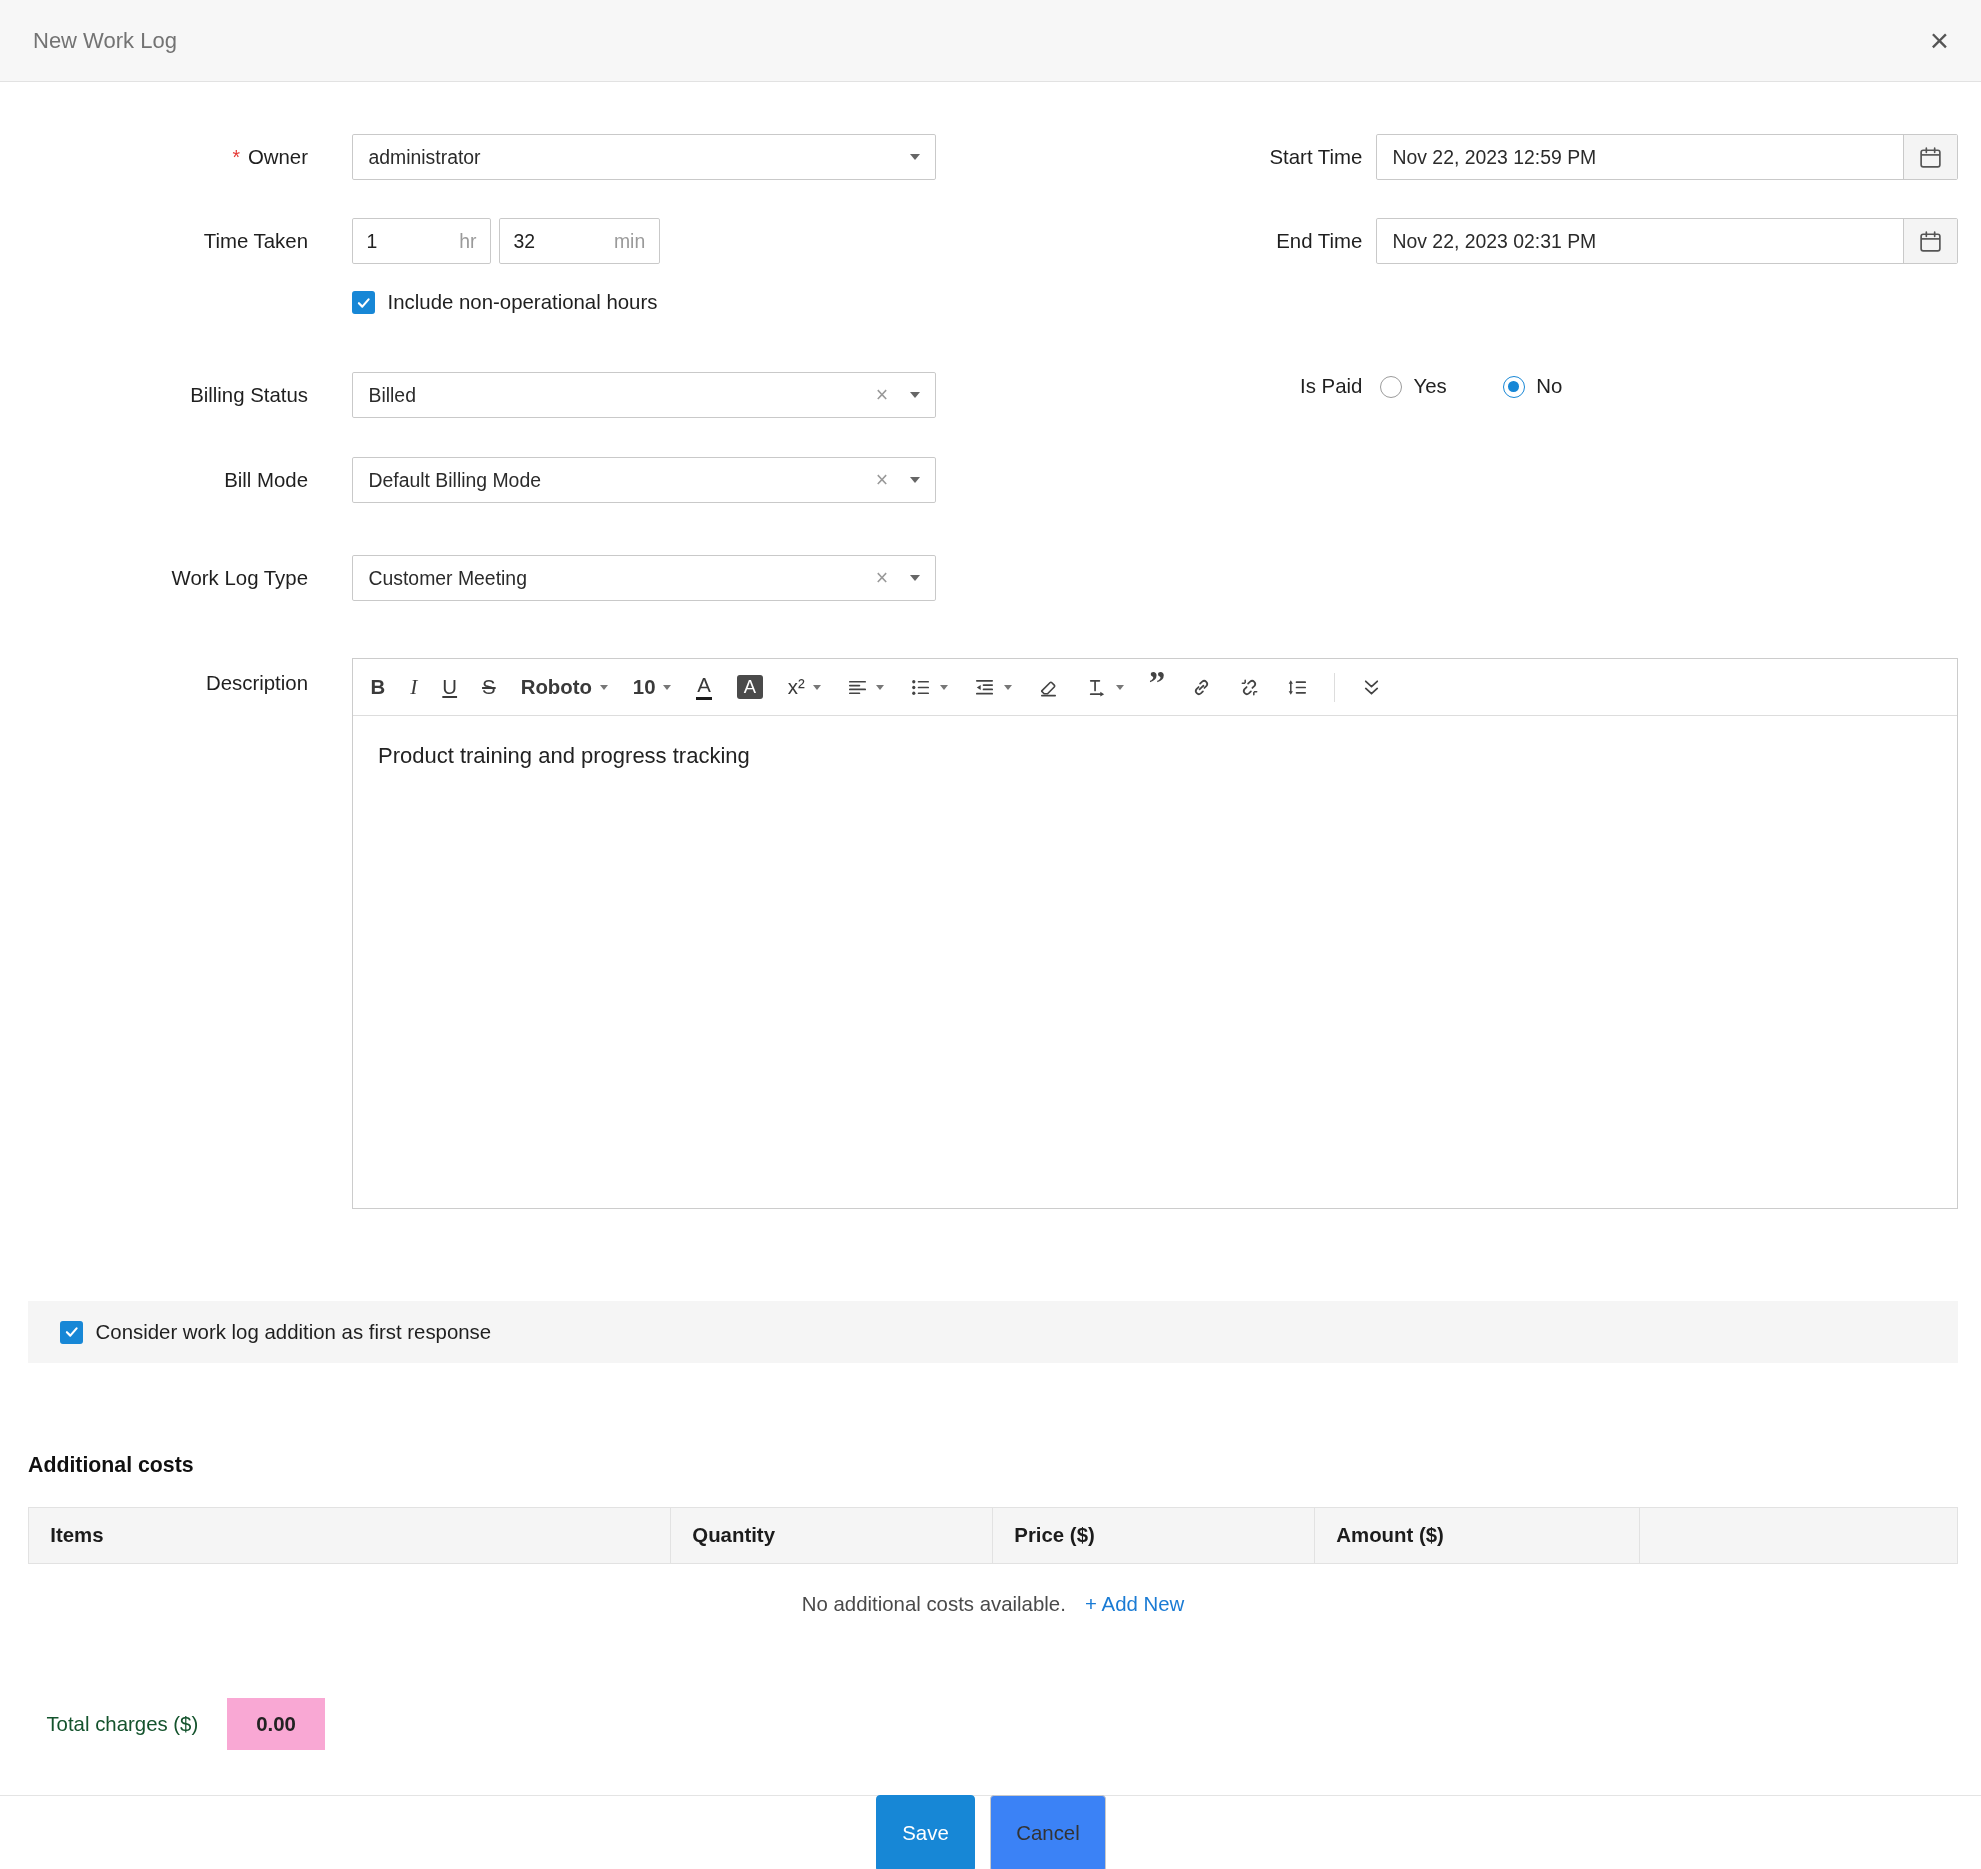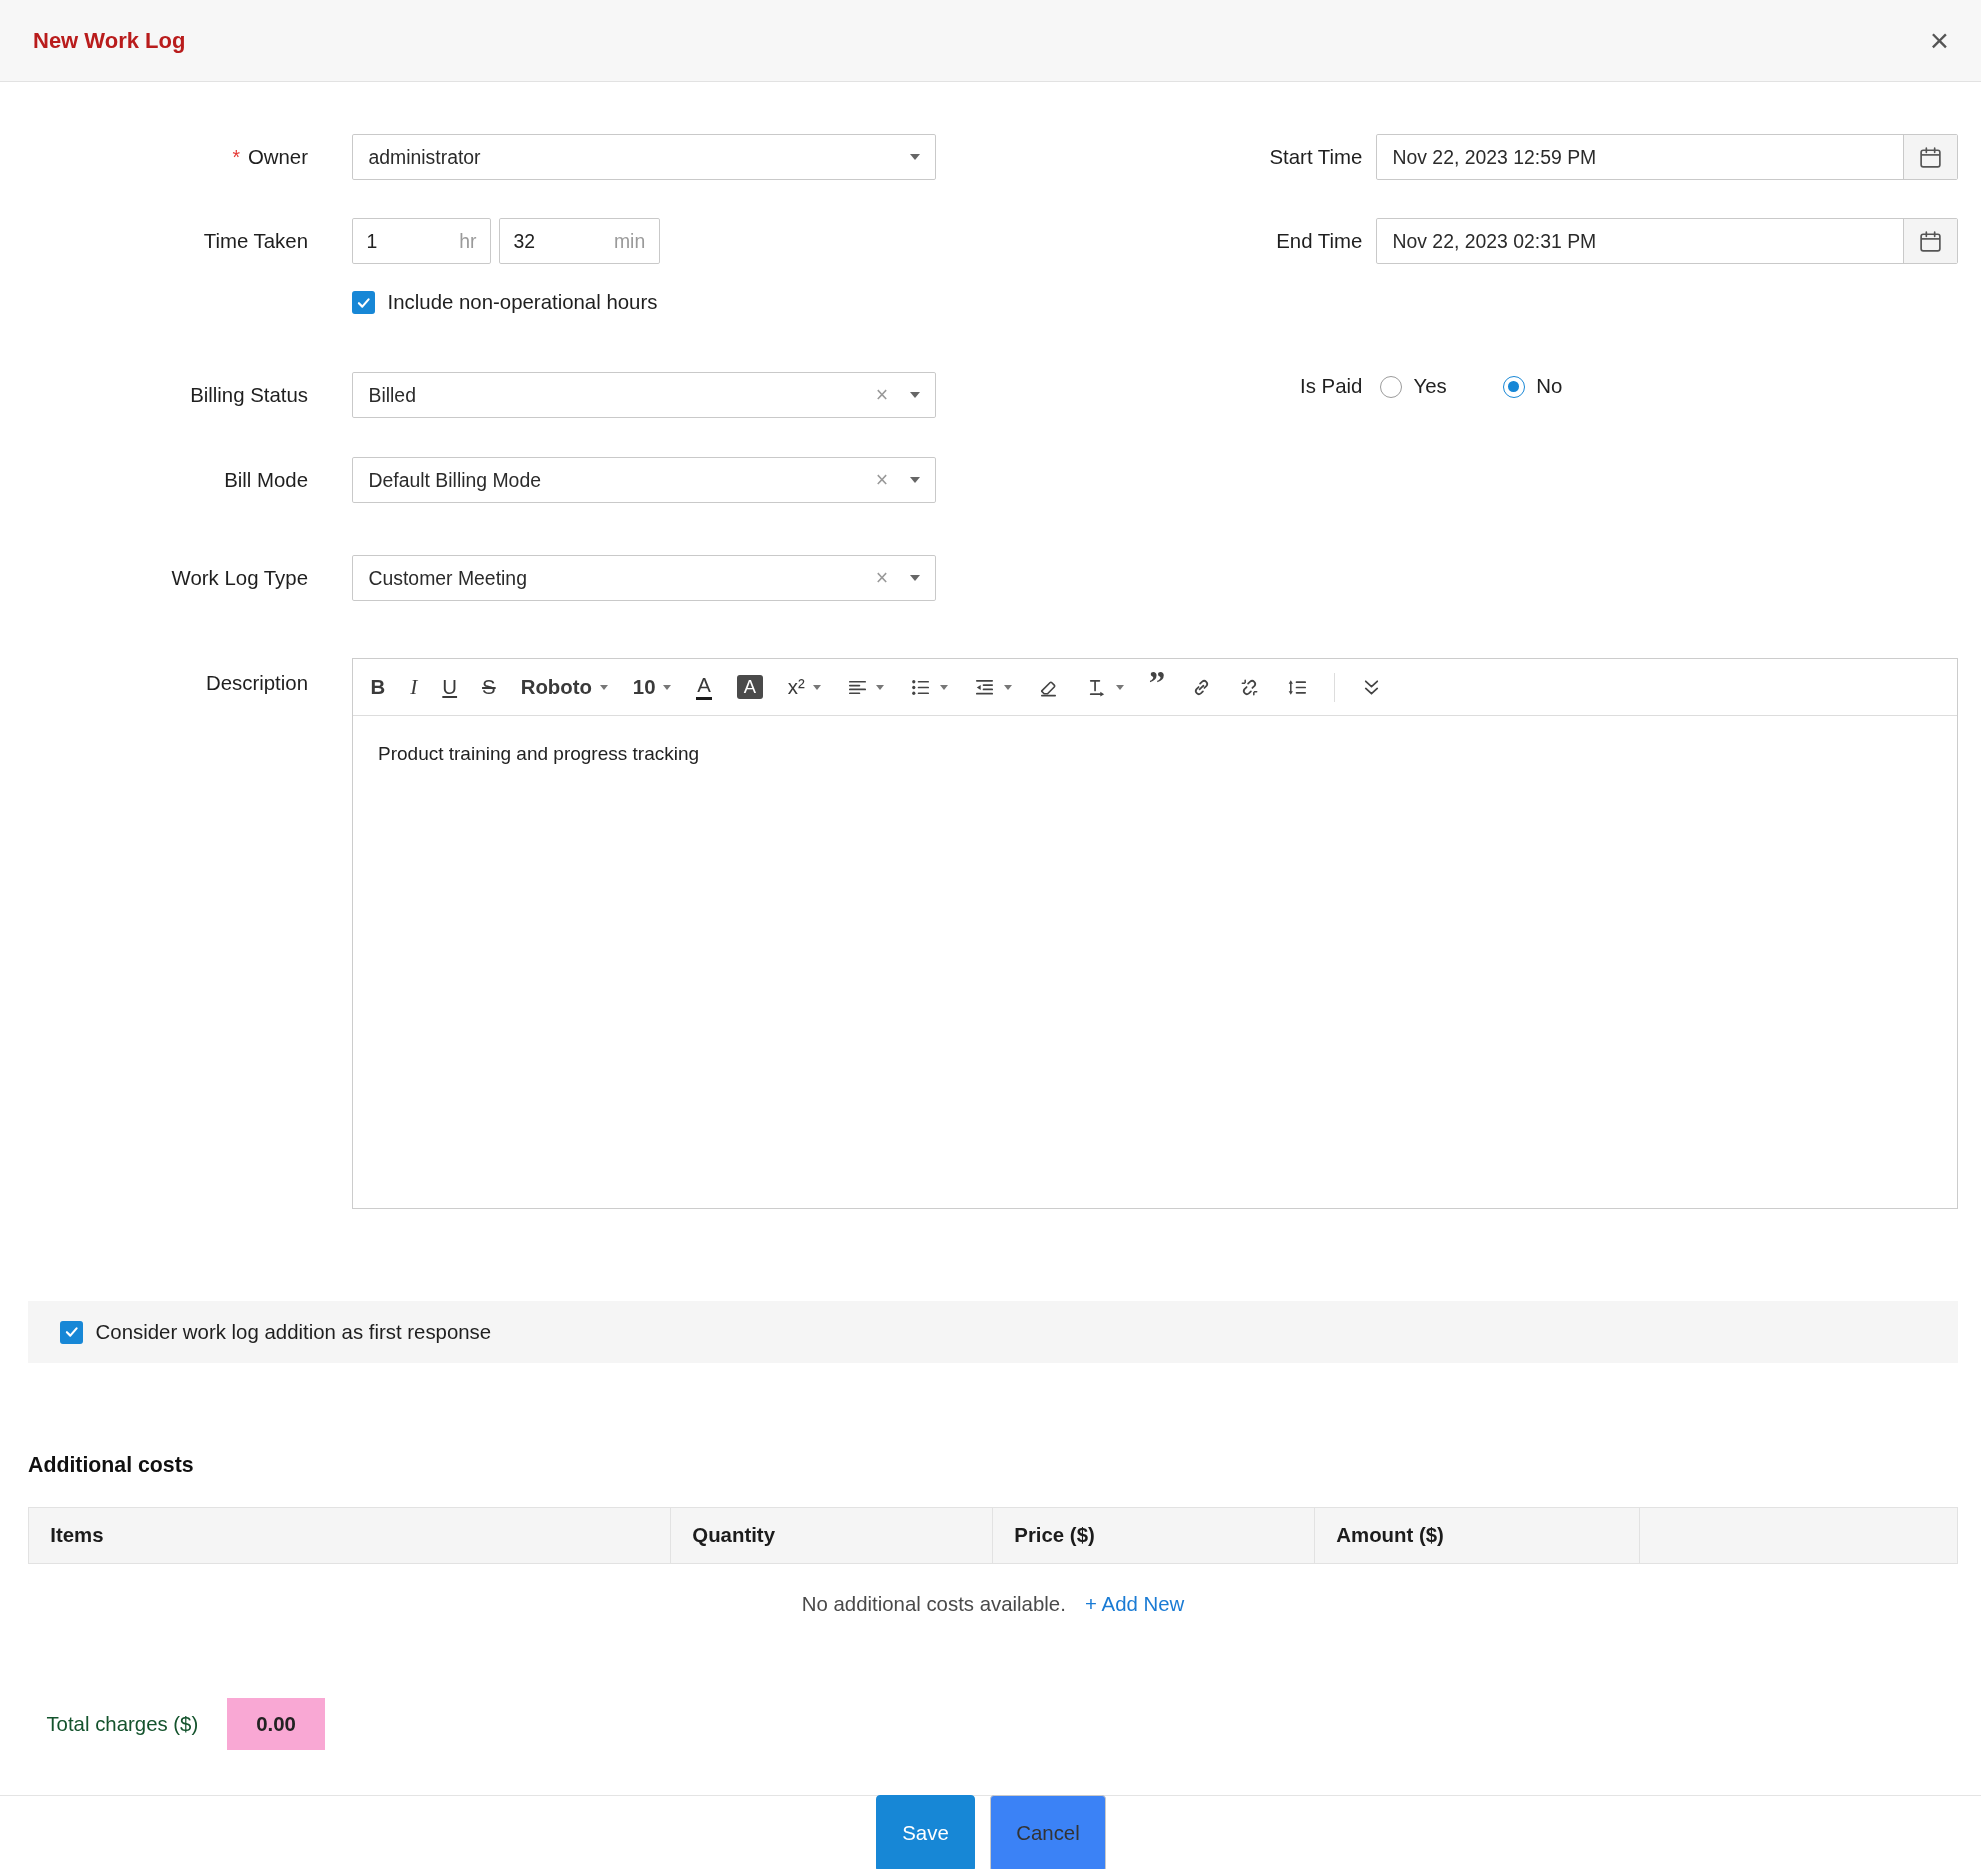--- a/index.html
+++ b/index.html
@@ -2,21 +2,21 @@
 <html><head>
 <meta charset="utf-8">
 <style>
   * { box-sizing: border-box; margin: 0; padding: 0; }
   html,body { background:#fff; }
   body { font-family: "Liberation Sans", sans-serif; color:#222; }
   .page { position:relative; width:1982px; height:1870px; background:#fff; overflow:hidden; }
 
   
   .hdr { height:82px; background:#f7f7f7; border-bottom:1px solid #e2e2e2; display:flex; align-items:center; padding:0 33px; }
-  .hdr .title { font-size:22px; font-weight:700; color:#b91c1c; }
+  .hdr .title { font-size:22px; font-weight:400; color:#737373; }
   .close { margin-left:auto; font-size:33px; color:#555; line-height:1; cursor:pointer; }
 
   
   .form { position:relative; padding:52px 24px 0 28px; }
   .lrow { display:grid; grid-template-columns:280px 1fr; column-gap:44px; align-items:center; }
   .flabel { text-align:right; font-size:20.4px; color:#1f1f1f; }
   .req { color:#e53935; margin-right:7.8px; font-size:19.4px; }
 
   .sel { position:relative; width:584px; height:46px; border:1px solid #c9c9c9; border-radius:1.9px;
          display:flex; align-items:center; padding:0 15.5px; font-size:19.4px; color:#2b2b2b; background:#fff; cursor:pointer; }
@@ -67,21 +67,21 @@
   .g-italic { font-style:italic; font-family:"Liberation Serif", serif; font-size:21.3px; }
   .g-under { text-decoration:underline; }
   .g-strike { text-decoration:line-through; }
   .g-font { font-weight:700; }
   .g-size { font-weight:700; }
   .g-fg { border-bottom:3.9px solid #1b1b1b; padding:0 1px 1px; line-height:1.1; }
   .g-bg { background:#4a4a4a; color:#fff; padding:1.9px 6.8px; border-radius:2.9px; font-size:18.4px; line-height:1.1; }
   .ic { width:23px; height:23px; display:block; }
   .qicon { font-family:"Liberation Serif", serif; font-size:33px; font-weight:700; line-height:13.6px; height:19.4px; overflow:visible; color:#444; }
   .vsep { width:1px; height:29px; background:#ddd; }
-  .ebody { height:492px; padding:25px; font-size:19px; color:#222; line-height:1.4; cursor:text; }
+  .ebody { height:492px; padding:25px; font-size:22px; color:#222; line-height:1.4; cursor:text; }
 
   
   .band { margin-top:92px; height:62px; background:#f5f5f5; display:flex; align-items:center; padding-left:32px; }
 
   
   .ac-h { margin-top:90px; font-size:21.3px; font-weight:700; color:#111; }
   .ac-table { margin-top:29px; border:1px solid #e2e2e2; display:grid; grid-template-columns:641px 322px 322px 325px 1fr; background:#f5f5f5; }
   .ac-cell { height:55px; display:flex; align-items:center; padding-left:21.3px; font-size:20.4px; font-weight:700; color:#1c1c1c; border-left:1px solid #e2e2e2; }
   .ac-cell:first-child { border-left:none; }
   .ac-empty { margin-top:29px; text-align:center; font-size:20.4px; color:#4a4a4a; }

